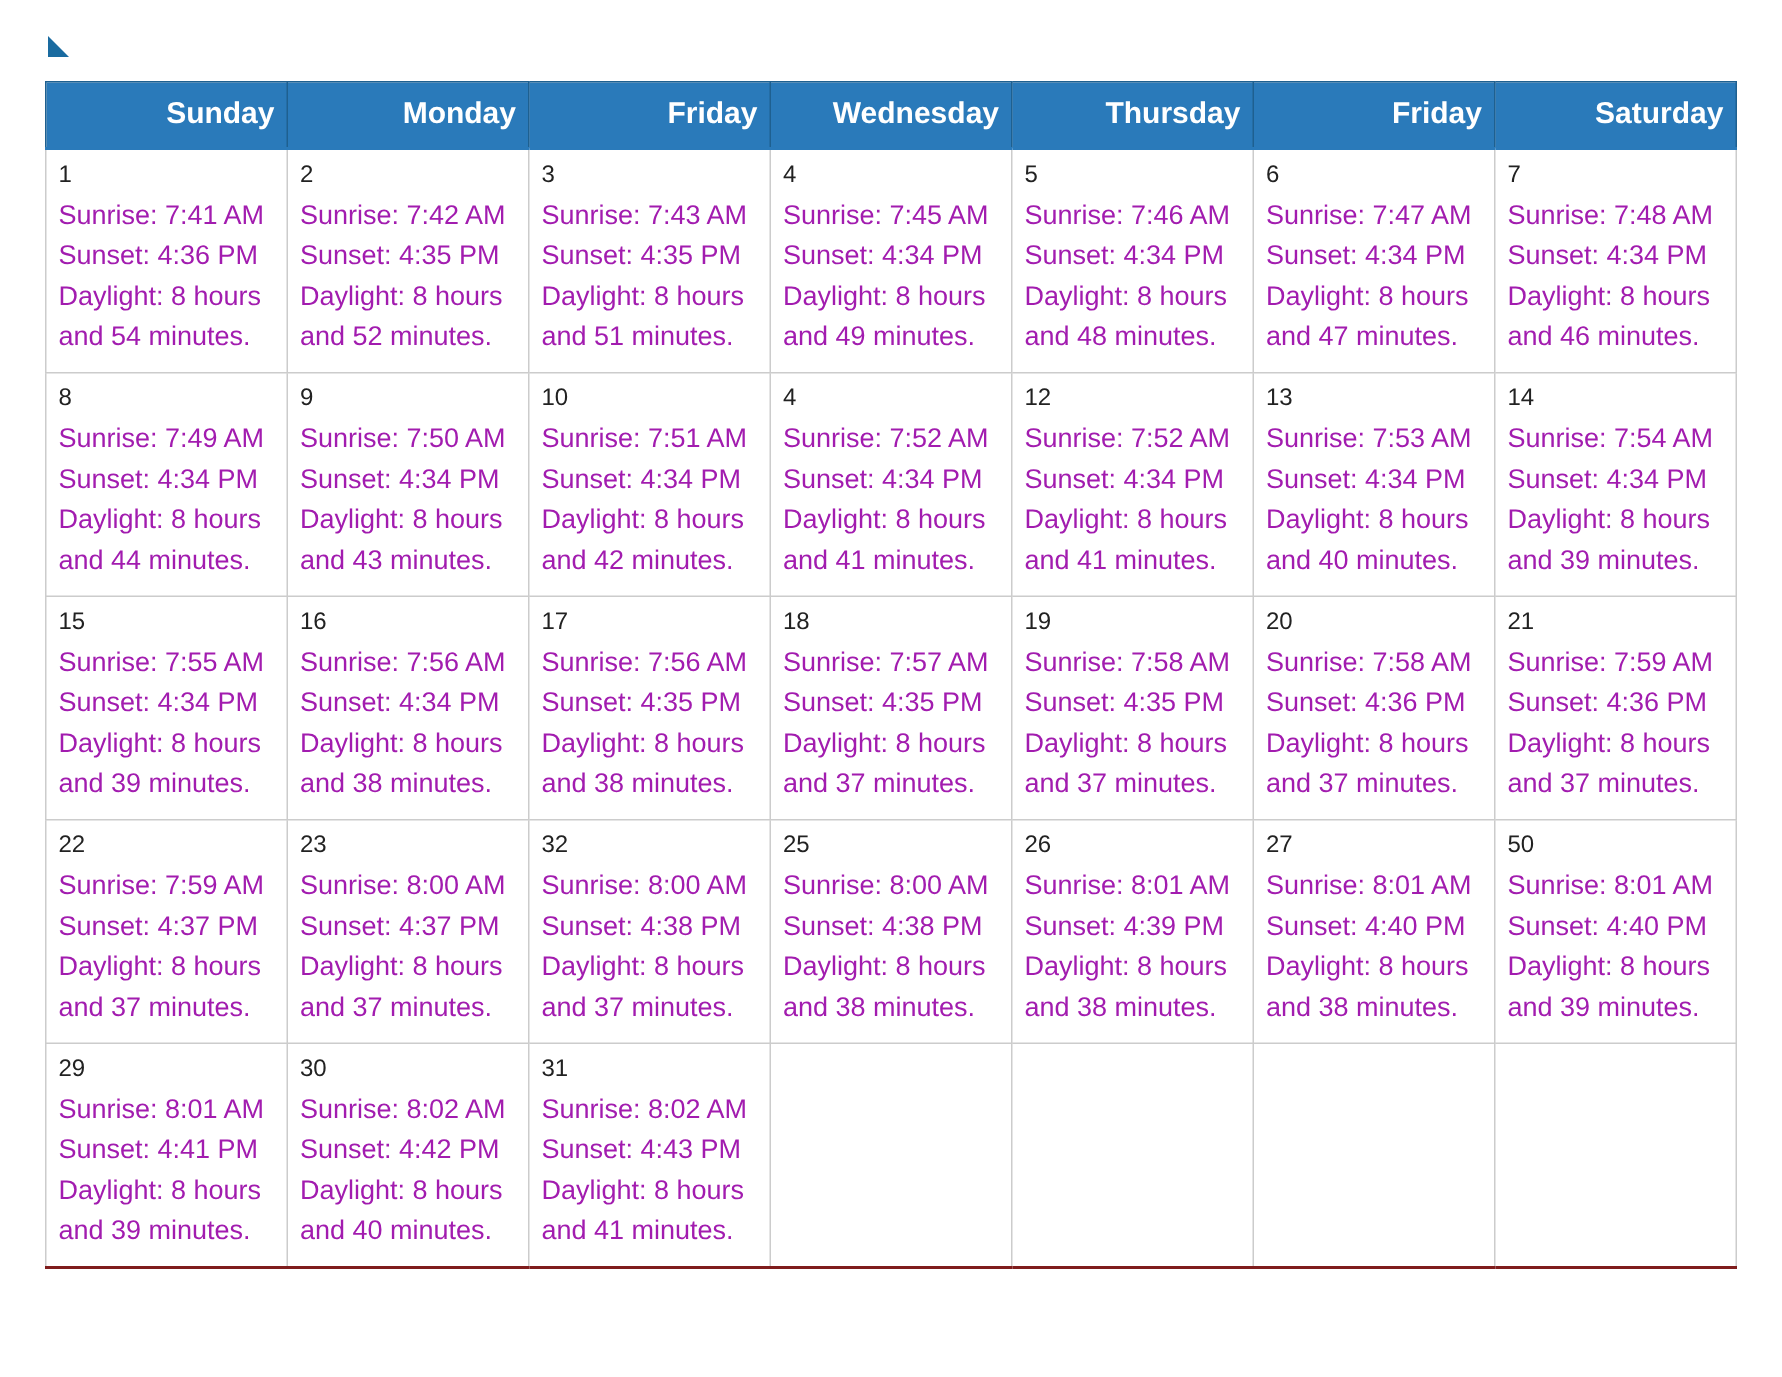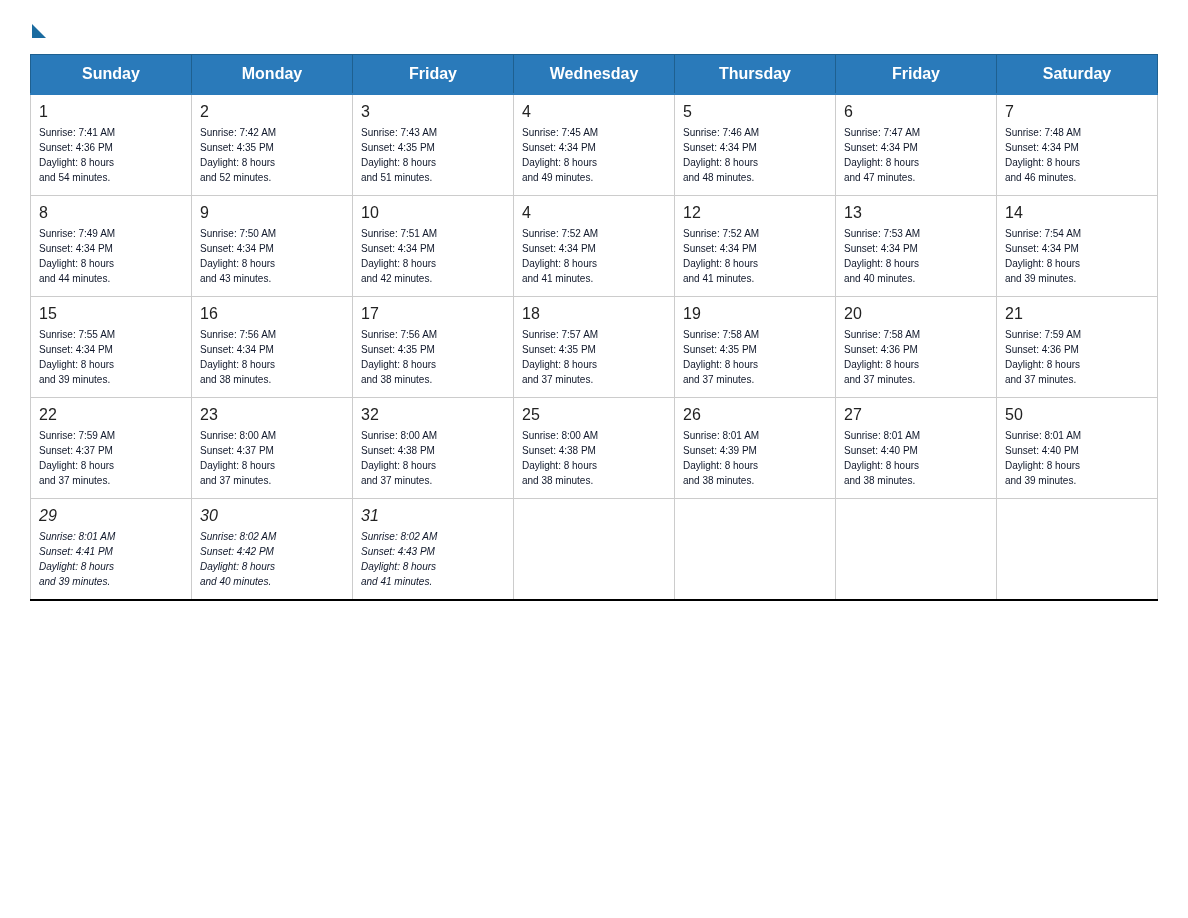--- a/index.html
+++ b/index.html
@@ -62,52 +62,51 @@
       margin-top: 4px;
     }
     .calendar {
       width: 100%;
       border-collapse: collapse;
       border: 1px solid #ccc;
     }
     .calendar th {
       background-color: #2a7aba;
       color: #ffffff;
-      font-size: 16px;
+      font-size: 20px;
       font-weight: bold;
       padding: 10px 8px;
-      text-align: center;
+      text-align: right;
       border: 1px solid #1e6090;
     }
     .calendar td {
       vertical-align: top;
       padding: 8px 8px 10px 8px;
       border: 1px solid #cccccc;
       width: calc(100% / 7);
       font-size: 13px;
       color: #333;
       background: #fff;
     }
     .calendar tr:last-child td {
-      border-bottom: 2px solid #000000;
-      font-style: italic;
+      border-bottom: 2px solid #7f1d1d;
     }
     .calendar tbody tr:first-child td {
       border-top: 2px solid #2a7aba;
     }
     .day-number {
       font-size: 16px;
       font-weight: normal;
       color: #222;
       display: block;
       margin-bottom: 4px;
     }
     .day-info {
-      font-size: 10px;
-      color: #0f172a;
+      font-size: 18px;
+      color: #a21caf;
       line-height: 1.5;
     }
     .empty-cell {
       background: #fff;
     }
   </style>
 </head>
 <body>
 
 <div class="header">

